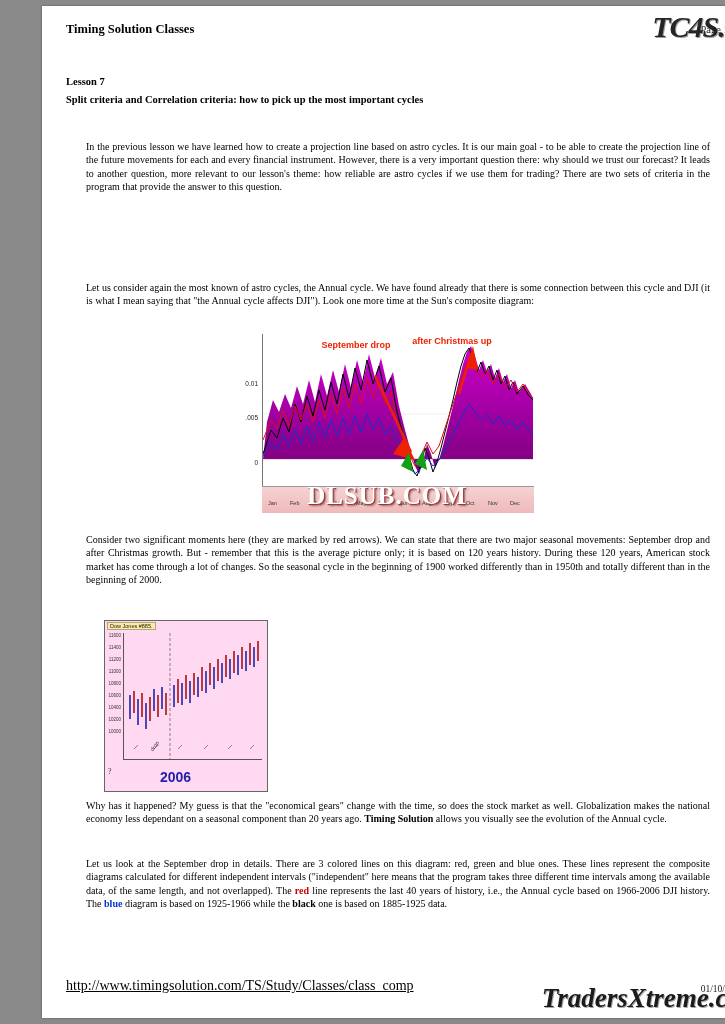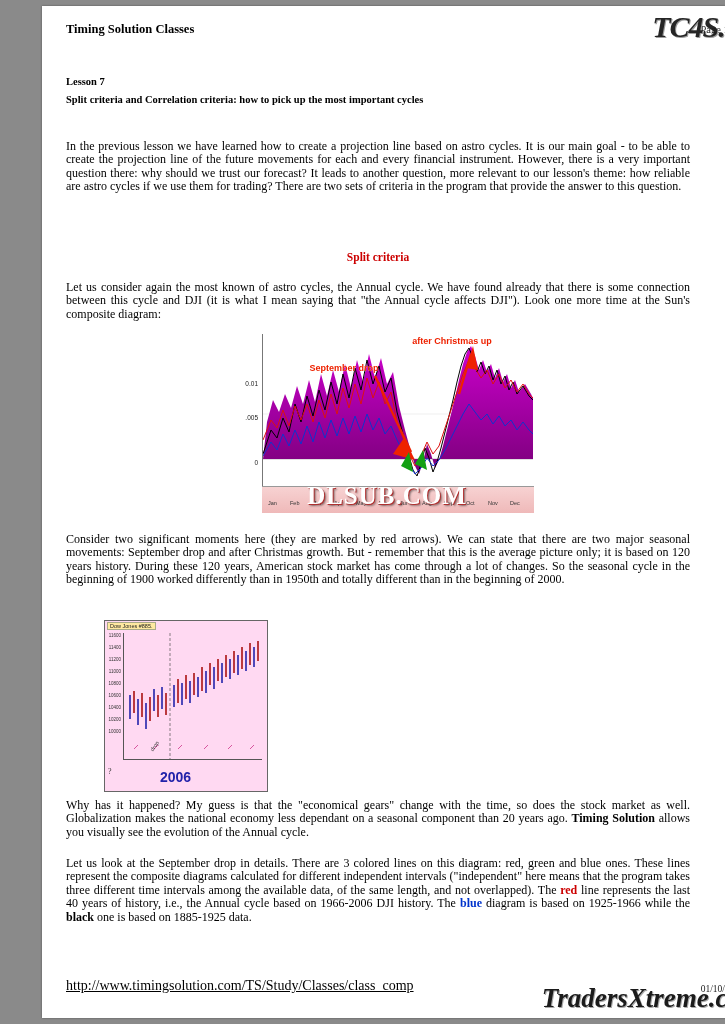--- a/index.html
+++ b/index.html
@@ -71,24 +71,25 @@
   }
   .sub-title {
     position: absolute;
     left: 24px;
     top: 88px;
     font-size: 10.5px;
     font-weight: bold;
   }
   .para {
     position: absolute;
-    font-size: 12px;
+    font-size: 10px;
     line-height: 13.4px;
     text-align: justify;
     color: #000;
+    margin-left: 20px;
   }
   .p1 { left: 24px; top: 134px; width: 624px; }
   .split-head {
     position: absolute;
     left: 0; top: 245px;
     width: 672px;
     text-align: center;
     font-size: 11.5px;
     font-weight: bold;
     color: #cc0000;
@@ -131,21 +132,21 @@
   .ann {
     position: absolute;
     color: #ee2200;
     font-weight: bold;
     font-size: 9px;
     font-family: "Liberation Sans", sans-serif;
     text-align: center;
     line-height: 10px;
     text-shadow: 0 0 1px #fff;
   }
-  .ann1 { left: 92px; top: 16px; width: 76px; margin-top: 23px; }
+  .ann1 { left: 104px; top: 16px; width: 76px; }
   .ann2 { left: 190px; top: 12px; width: 96px; }
   .xaxis-strip {
     position: absolute;
     left: 48px; top: 162px;
     width: 272px; height: 26px;
     background: linear-gradient(#f7d2d2,#efb9b9);
     border-top: 1px solid #999;
     font-size: 5.5px;
     color: #333;
     font-family: "Liberation Sans", sans-serif;
@@ -268,21 +269,20 @@
     <div class="header-title">Timing Solution Classes</div>
   </div>
   <div class="page-num">Page 1 of 5</div>
   <div class="wm-tc4s">TC4S.net</div>
 
   <div class="lesson-line">Lesson 7</div>
   <div class="sub-title">Split criteria and Correlation criteria: how to pick up the most important cycles</div>
 
   <div class="para p1">In the previous lesson we have learned how to create a projection line based on astro cycles. It is our main goal - to be able to create the projection line of the future movements for each and every financial instrument. However, there is a very important question there: why should we trust our forecast? It leads to another question, more relevant to our lesson's theme: how reliable are astro cycles if we use them for trading? There are two sets of criteria in the program that provide the answer to this question.</div>
 
-  <div class="split-head">Split criteria</div>
 
   <div class="para p2">Let us consider again the most known of astro cycles, the Annual cycle. We have found already that there is some connection between this cycle and DJI (it is what I mean saying that "the Annual cycle affects DJI"). Look one more time at  the Sun's composite diagram:</div>
 
   <div class="fig1">
     <div class="ylab" style="top:56px;">0.01</div>
     <div class="ylab" style="top:90px;">.005</div>
     <div class="ylab" style="top:135px;">0</div>
 
     <div class="plot">
       <svg width="270" height="152" viewBox="0 0 270 152">

